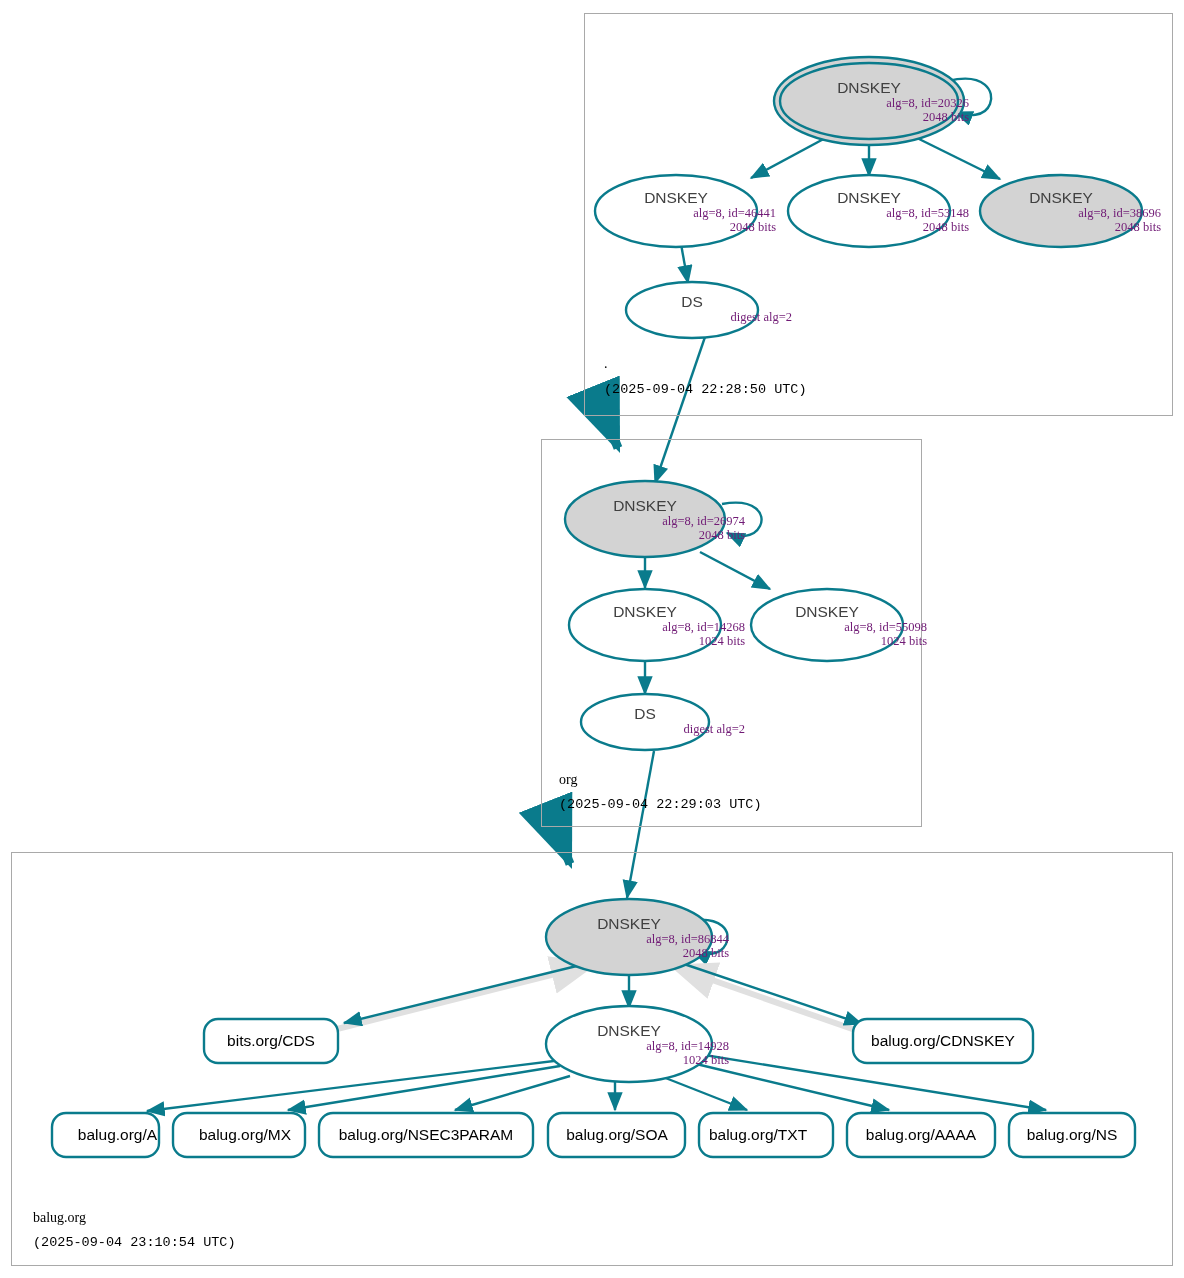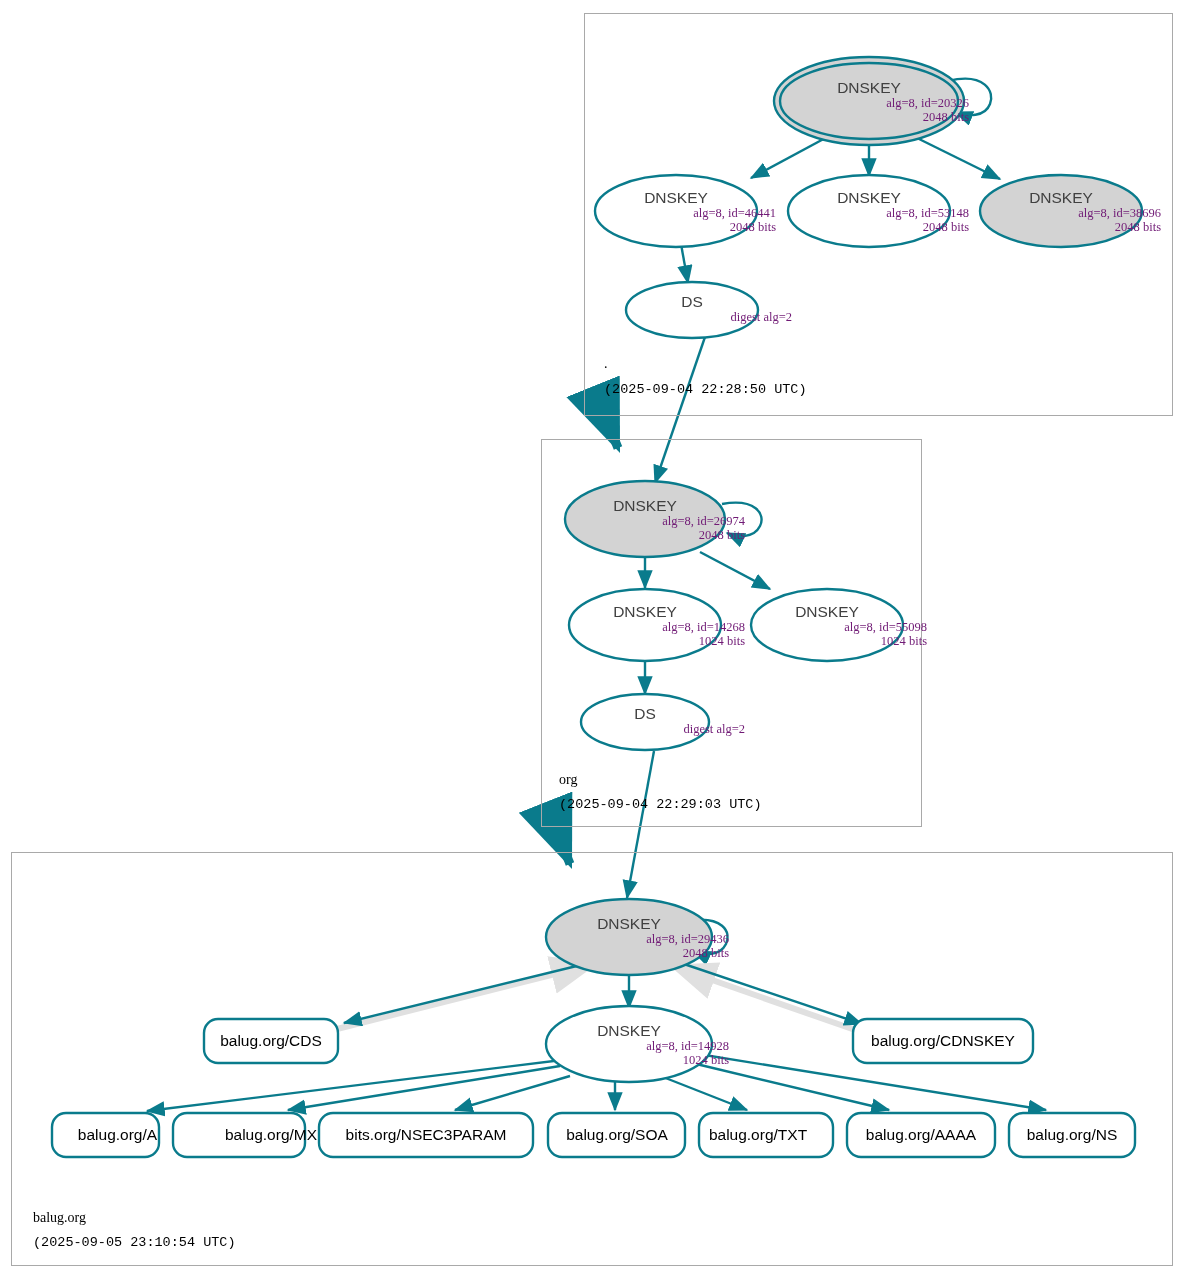--- a/index.html
+++ b/index.html
@@ -182,21 +182,21 @@
   <div class="cluster-box" style="left:541px; top:439px; width:381px; height:388px;"></div>
   <div class="cluster-box" style="left:11px; top:852px; width:1162px; height:414px;"></div>
 
   <div class="cluster-label" style="left:604px; top:356px;">.</div>
   <div class="cluster-time" style="left:604px; top:382px;">(2025-09-04 22:28:50 UTC)</div>
 
   <div class="cluster-label" style="left:559px; top:772px;">org</div>
   <div class="cluster-time" style="left:559px; top:797px;">(2025-09-04 22:29:03 UTC)</div>
 
   <div class="cluster-label" style="left:33px; top:1210px;">balug.org</div>
-  <div class="cluster-time" style="left:33px; top:1235px;">(2025-09-05 23:10:54 UTC)</div>
+  <div class="cluster-time" style="left:33px; top:1235px;">(2025-09-04 23:10:54 UTC)</div>
 
   <div class="node-text" style="left:769px; top:79px; width:200px;">
     <div class="nt-title">DNSKEY</div>
     <div class="nt-sub">alg=8, id=20326</div>
     <div class="nt-sub">2048 bits</div>
   </div>
 
   <div class="node-text" style="left:576px; top:189px; width:200px;">
     <div class="nt-title">DNSKEY</div>
     <div class="nt-sub">alg=8, id=46441</div>
@@ -238,33 +238,33 @@
     <div class="nt-sub">1024 bits</div>
   </div>
 
   <div class="node-text" style="left:545px; top:705px; width:200px;">
     <div class="nt-title">DS</div>
     <div class="nt-sub">digest alg=2</div>
   </div>
 
   <div class="node-text" style="left:529px; top:915px; width:200px;">
     <div class="nt-title">DNSKEY</div>
-    <div class="nt-sub">alg=8, id=29436</div>
+    <div class="nt-sub">alg=8, id=86844</div>
     <div class="nt-sub">2048 bits</div>
   </div>
 
   <div class="node-text" style="left:529px; top:1022px; width:200px;">
     <div class="nt-title">DNSKEY</div>
     <div class="nt-sub">alg=8, id=14928</div>
     <div class="nt-sub">1024 bits</div>
   </div>
 
-  <div class="rr-label" style="left:204px; top:1032px; width:134px;">balug.org/CDS</div>
+  <div class="rr-label" style="left:204px; top:1032px; width:134px;">bits.org/CDS</div>
   <div class="rr-label" style="left:853px; top:1032px; width:180px;">balug.org/CDNSKEY</div>
   <div class="rr-label" style="left:52px; top:1126px; width:131px;">balug.org/A</div>
-  <div class="rr-label" style="left:173px; top:1126px; width:144px;padding-left:26px;">balug.org/MX</div>
-  <div class="rr-label" style="left:319px; top:1126px; width:214px;">bits.org/NSEC3PARAM</div>
+  <div class="rr-label" style="left:173px; top:1126px; width:144px;">balug.org/MX</div>
+  <div class="rr-label" style="left:319px; top:1126px; width:214px;">balug.org/NSEC3PARAM</div>
   <div class="rr-label" style="left:548px; top:1126px; width:138px;">balug.org/SOA</div>
   <div class="rr-label" style="left:699px; top:1126px; width:118px;">balug.org/TXT</div>
   <div class="rr-label" style="left:847px; top:1126px; width:148px;">balug.org/AAAA</div>
   <div class="rr-label" style="left:1009px; top:1126px; width:126px;">balug.org/NS</div>
 
 </div>
 
 </body></html>

